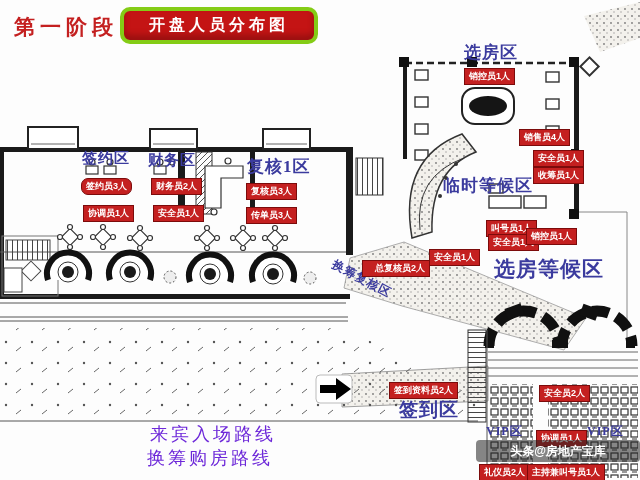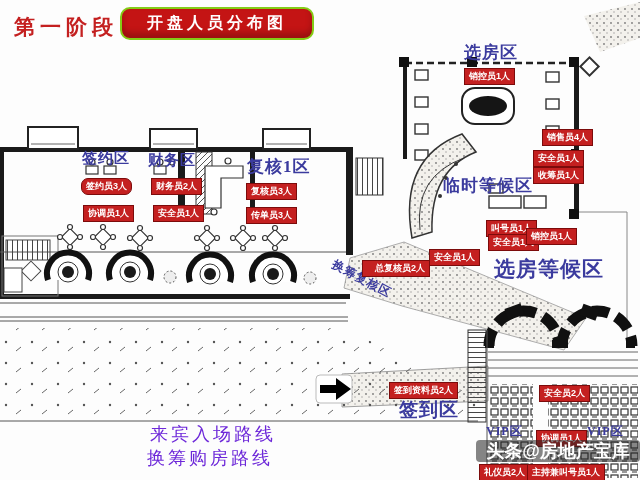--- a/index.html
+++ b/index.html
@@ -11,39 +11,39 @@
     background:#fdfdfd;font-family:"Liberation Sans", sans-serif;
   }
   .stage{position:absolute;left:0;top:0;width:580px;height:480px;}
   svg.plan{position:absolute;left:0;top:0;}
   .phase{
     position:absolute;left:14px;top:13px;font-size:21px;font-weight:bold;
     color:var(--badge);letter-spacing:5px;white-space:nowrap;
   }
   .banner{
     position:absolute;left:120px;top:7px;width:190px;height:29px;
-    background:var(--banner);border:2px solid #84cc16;border-radius:10px;
+    background:var(--banner);border:4px solid #84cc16;border-radius:10px;
     color:#fff;font-size:16px;font-weight:bold;text-align:center;line-height:28px;
     letter-spacing:4px;box-shadow:inset 0 -5px 6px rgba(0,0,0,.22);
   }
   .zone{
     position:absolute;color:var(--zone);font-weight:bold;white-space:nowrap;
     font-family:"Liberation Serif", serif;line-height:1.05;letter-spacing:1px;
   }
   .badge{
     position:absolute;background:var(--badge);color:#fff;font-size:9px;
     line-height:1;padding:3px 4px 3px;border:1px solid #7c0b0b;white-space:nowrap;
     font-weight:bold;
   }
   .route-label{
     position:absolute;color:#6d28d9;font-size:18px;letter-spacing:3px;white-space:nowrap;
   }
   .watermark{
     position:absolute;left:476px;top:440px;width:164px;height:22px;
-    background:rgba(35,35,35,.55);border-radius:4px;color:#fff;font-size:18px;
+    background:rgba(35,35,35,.55);border-radius:4px;color:#fff;font-size:12px;
     font-weight:bold;text-align:center;line-height:22px;white-space:nowrap;
   }
 </style>
 </head>
 <body>
 
 <div class="stage">
 
   <svg class="plan" width="640" height="480" viewBox="0 0 640 480">
     <defs>
@@ -265,21 +265,21 @@
       <div class="zone" style="left: 587px; top: 425px; font-size: 12px;">VIP区</div>
     </div>
   <div id="badges">
       <div class="badge" style="left: 81px; top: 178px; border-radius: 7px;">签约员3人</div>
       <div class="badge" style="left: 151px; top: 178px;">财务员2人</div>
       <div class="badge" style="left: 246px; top: 183px;">复核员3人</div>
       <div class="badge" style="left: 83px; top: 205px;">协调员1人</div>
       <div class="badge" style="left: 153px; top: 205px;">安全员1人</div>
       <div class="badge" style="left: 246px; top: 207px;">传单员3人</div>
       <div class="badge" style="left: 464px; top: 68px;">销控员1人</div>
-      <div class="badge" style="left: 542px; top: 129px;">销售员4人</div>
+      <div class="badge" style="left: 519px; top: 129px;">销售员4人</div>
       <div class="badge" style="left: 533px; top: 150px;">安全员1人</div>
       <div class="badge" style="left: 533px; top: 167px;">收筹员1人</div>
       <div class="badge" style="left: 486px; top: 220px;">叫号员1人</div>
       <div class="badge" style="left: 488px; top: 234px;">安全员1人</div>
       <div class="badge" style="left: 526px; top: 228px;">销控员1人</div>
       <div class="badge" style="left: 429px; top: 249px;">安全员1人</div>
       <div class="badge" style="left: 362px; top: 260px; padding-left: 12px;">总复核员2人</div>
       <div class="badge" style="left: 389px; top: 382px;">签到资料员2人</div>
       <div class="badge" style="left: 539px; top: 385px;">安全员2人</div>
       <div class="badge" style="left: 536px; top: 430px;">协调员1人</div>

